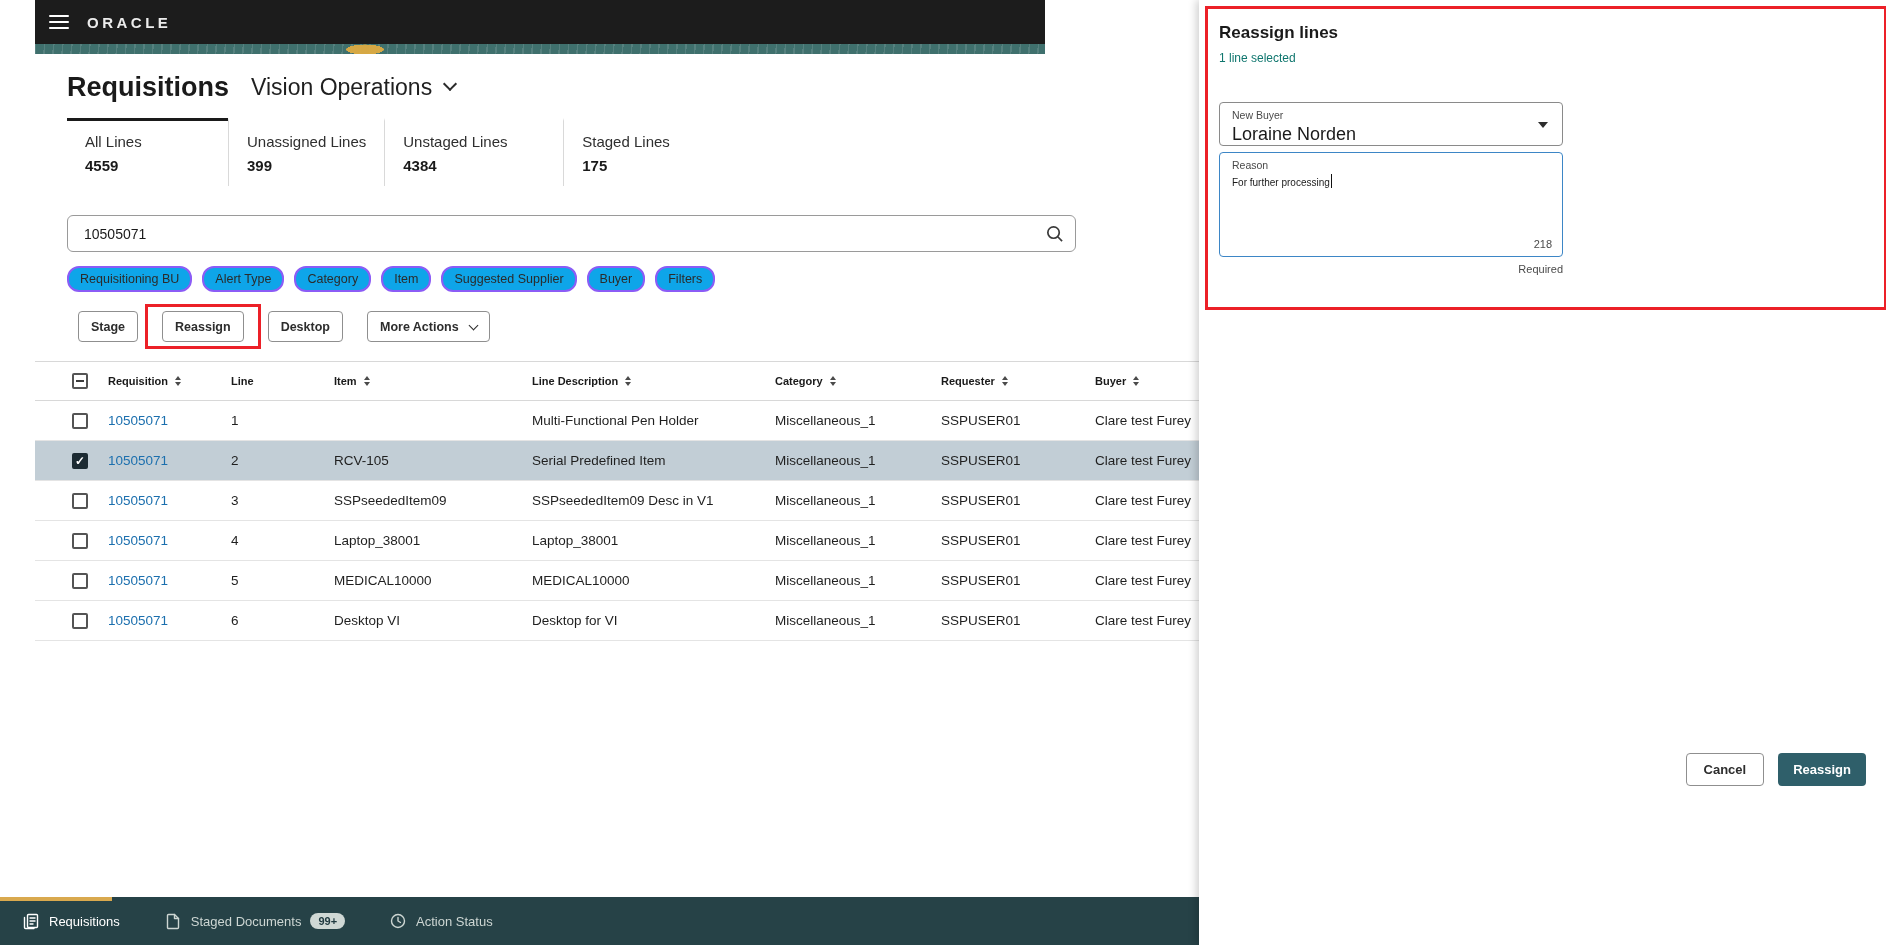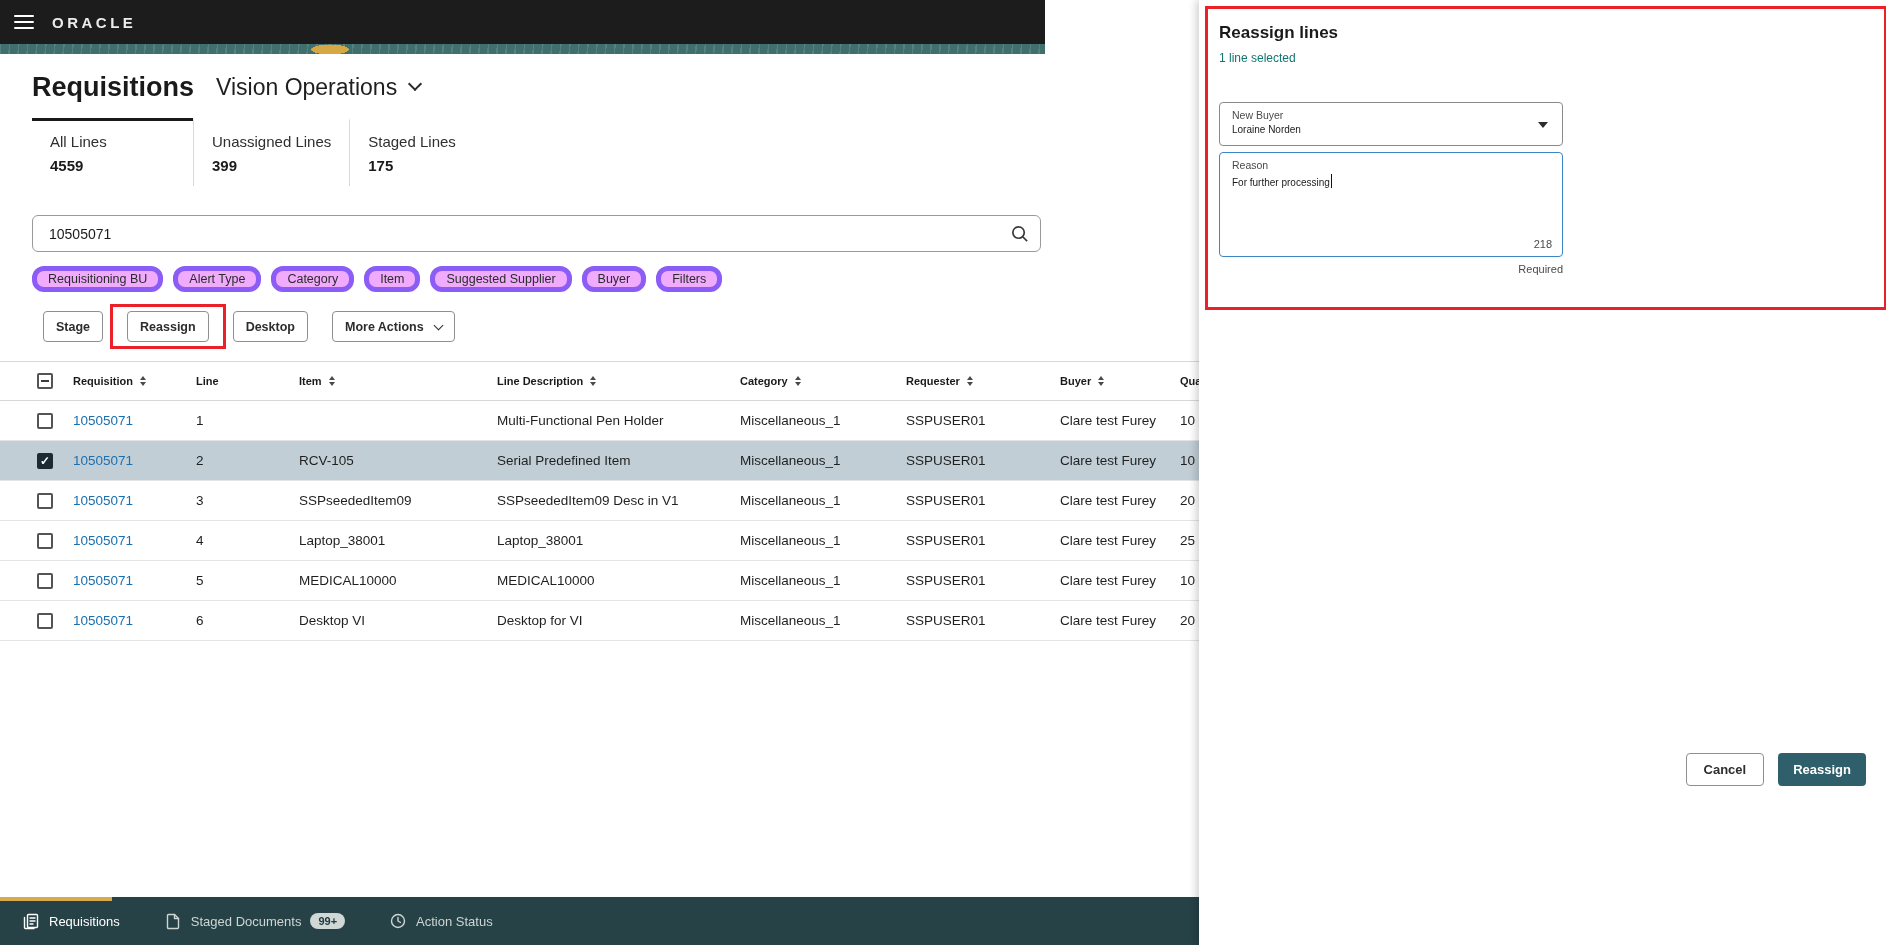--- a/index.html
+++ b/index.html
@@ -8,21 +8,21 @@
     --selected-row:#c2ced6;
     --primary-button:#2f5f6a;
     --footer-bg:#264247;
     --active-amber:#d9a94e;
   }
   *{margin:0;padding:0;box-sizing:border-box;}
   body{font-family:"Liberation Sans",sans-serif;background:#fff;color:#1a1a1a;}
   .screen{position:relative;width:1886px;height:945px;overflow:hidden;background:#fff;}
 
   
-  .main{position:absolute;left:0;top:0;width:1045px;height:945px;background:#fff;}
+  .main{position:absolute;left:0;top:0;width:1045px;height:945px;background:#fff;padding-left:35px;}
 
   .topbar{height:44px;background:#1c1c1c;display:flex;align-items:center;padding:0 14px;gap:18px;}
   .hamburger{width:20px;display:flex;flex-direction:column;gap:4px;cursor:pointer;}
   .hamburger span{height:2px;background:#fff;border-radius:1px;}
   .brand{color:#ececec;font-size:15px;font-weight:bold;letter-spacing:3.5px;}
 
   .hero-band{height:10px;background-color:#3f706d;
     background-image:
       radial-gradient(ellipse 34px 9px at 330px 55%, rgba(222,171,66,.95) 55%, rgba(222,171,66,0) 56%),
       radial-gradient(ellipse 26px 8px at 1118px 45%, rgba(222,171,66,.9) 55%, rgba(222,171,66,0) 56%),
@@ -43,21 +43,21 @@
   .stat:nth-child(4){min-width:160px;}
   .stat.active{border-top-color:#1a1a1a;}
   .stat-label{font-size:15px;color:#2f2f2f;}
   .stat-value{font-size:15px;font-weight:bold;margin-top:7px;color:#1a1a1a;}
 
   .search-row{position:relative;margin:29px 0 0 32px;width:1009px;}
   .search-input{width:100%;height:37px;border:1px solid #9a9a9a;border-radius:6px;padding:0 44px 0 16px;font-size:14px;color:#1a1a1a;font-family:"Liberation Sans",sans-serif;outline:none;}
   .search-icon{position:absolute;right:12px;top:9px;cursor:pointer;line-height:0;}
 
   .chips{display:flex;gap:10px;margin:14px 0 0 32px;}
-  .chip{height:26px;display:flex;align-items:center;padding:0 11px;border:5px solid #8b5cf6;border-radius:12px;font-size:12.5px;color:#2b2b2b;background:#f0abfc;cursor:pointer;white-space:nowrap;}
+  .chip{height:26px;display:flex;align-items:center;padding:0 11px;border:2px solid #8b5cf6;border-radius:12px;font-size:12.5px;color:#2b2b2b;background:#0ea5e9;cursor:pointer;white-space:nowrap;}
 
   .actions{display:flex;gap:24px;align-items:center;margin:19px 0 0 43px;height:31px;}
   .btn{height:31px;padding:0 12px;border:1px solid #8f8f8f;border-radius:4px;background:#fff;font-size:12.5px;font-weight:bold;color:#2d2d2d;display:inline-flex;align-items:center;gap:9px;cursor:pointer;font-family:"Liberation Sans",sans-serif;}
   .annot-wrap{position:relative;display:inline-block;}
   .annot-wrap .outline{position:absolute;left:-17px;top:-7px;right:-17px;bottom:-7px;border:3px solid var(--annotation-red,#ec2028);pointer-events:none;z-index:5;}
 
   
   .table{margin-top:19px;}
   .thead,.trow{display:grid;grid-template-columns:73px 123px 103px 198px 243px 166px 154px 120px 1fr;align-items:center;width:1260px;}
   .thead{height:40px;border-top:1px solid #d8d8d8;border-bottom:1px solid #d8d8d8;font-weight:bold;font-size:11px;color:#1a1a1a;}
@@ -89,21 +89,21 @@
 
   
   .drawer{position:absolute;top:0;right:0;width:687px;height:945px;background:#fff;box-shadow:-3px 0 8px rgba(0,0,0,.18);z-index:10;}
   .drawer-red{position:absolute;left:6px;top:6px;width:682px;height:304px;border:3px solid var(--annotation-red,#ec2028);pointer-events:none;z-index:4;}
   .drawer-inner{position:relative;height:100%;padding:22px 20px;}
   .drawer-title{font-size:17px;font-weight:bold;color:#1a1a1a;line-height:22px;}
   .drawer-sub{font-size:12px;color:#0f766e;margin-top:7px;}
   .field{width:344px;border:1px solid #8a8a8a;border-radius:4px;padding:6px 12px;position:relative;background:#fff;cursor:text;}
   .field-label{font-size:10.5px;color:#4a4a4a;}
   .select-field{margin-top:37px;height:44px;cursor:pointer;}
-  .select-value{font-size:10px;color:#1a1a1a;margin-top:3px;}
+  .select-value{font-size:18px;color:#1a1a1a;margin-top:3px;}
   .select-arrow{position:absolute;right:14px;top:19px;width:0;height:0;border-left:5px solid transparent;border-right:5px solid transparent;border-top:6px solid #2d2d2d;}
   .reason-field{margin-top:6px;height:105px;border:1.5px solid #3d86c6;}
   .reason-value{font-size:10px;color:#1a1a1a;margin-top:3px;}
   .cursor{display:inline-block;width:1.5px;height:14px;background:#111;vertical-align:text-bottom;margin-left:1px;}
   .char-count{position:absolute;right:10px;bottom:6px;font-size:11px;color:#4a4a4a;}
   .required{width:344px;text-align:right;font-size:11px;color:#4a4a4a;margin-top:6px;}
   .drawer-actions{position:absolute;top:753px;right:20px;display:flex;gap:14px;}
   .btn-secondary{height:33px;padding:0 17px;border:1px solid #8f8f8f;border-radius:4px;background:#fff;font-size:13px;font-weight:bold;color:#2d2d2d;cursor:pointer;font-family:"Liberation Sans",sans-serif;}
   .btn-primary{height:33px;padding:0 15px;border:none;border-radius:4px;background:var(--primary-button,#2f5f6a);color:#fff;font-size:13px;font-weight:bold;cursor:pointer;font-family:"Liberation Sans",sans-serif;}
 </style>
@@ -136,20 +136,24 @@
     <div class="stats">
       <div class="stat active">
         <div class="stat-label">All Lines</div>
         <div class="stat-value">4559</div>
       </div>
       <div class="stat">
         <div class="stat-label">Unassigned Lines</div>
         <div class="stat-value">399</div>
       </div>
       <div class="stat">
+        <div class="stat-label">Unstaged Lines</div>
+        <div class="stat-value">4384</div>
+      </div>
+      <div class="stat">
         <div class="stat-label">Staged Lines</div>
         <div class="stat-value">175</div>
       </div>
     </div>
 
     <div class="search-row">
       <input class="search-input" type="text" value="10505071" style="">
       <span class="search-icon">
         <svg width="19" height="19" viewBox="0 0 20 20">
             <circle cx="9" cy="9" r="6" fill="none" stroke="#3a3a3a" stroke-width="1.8"></circle>

